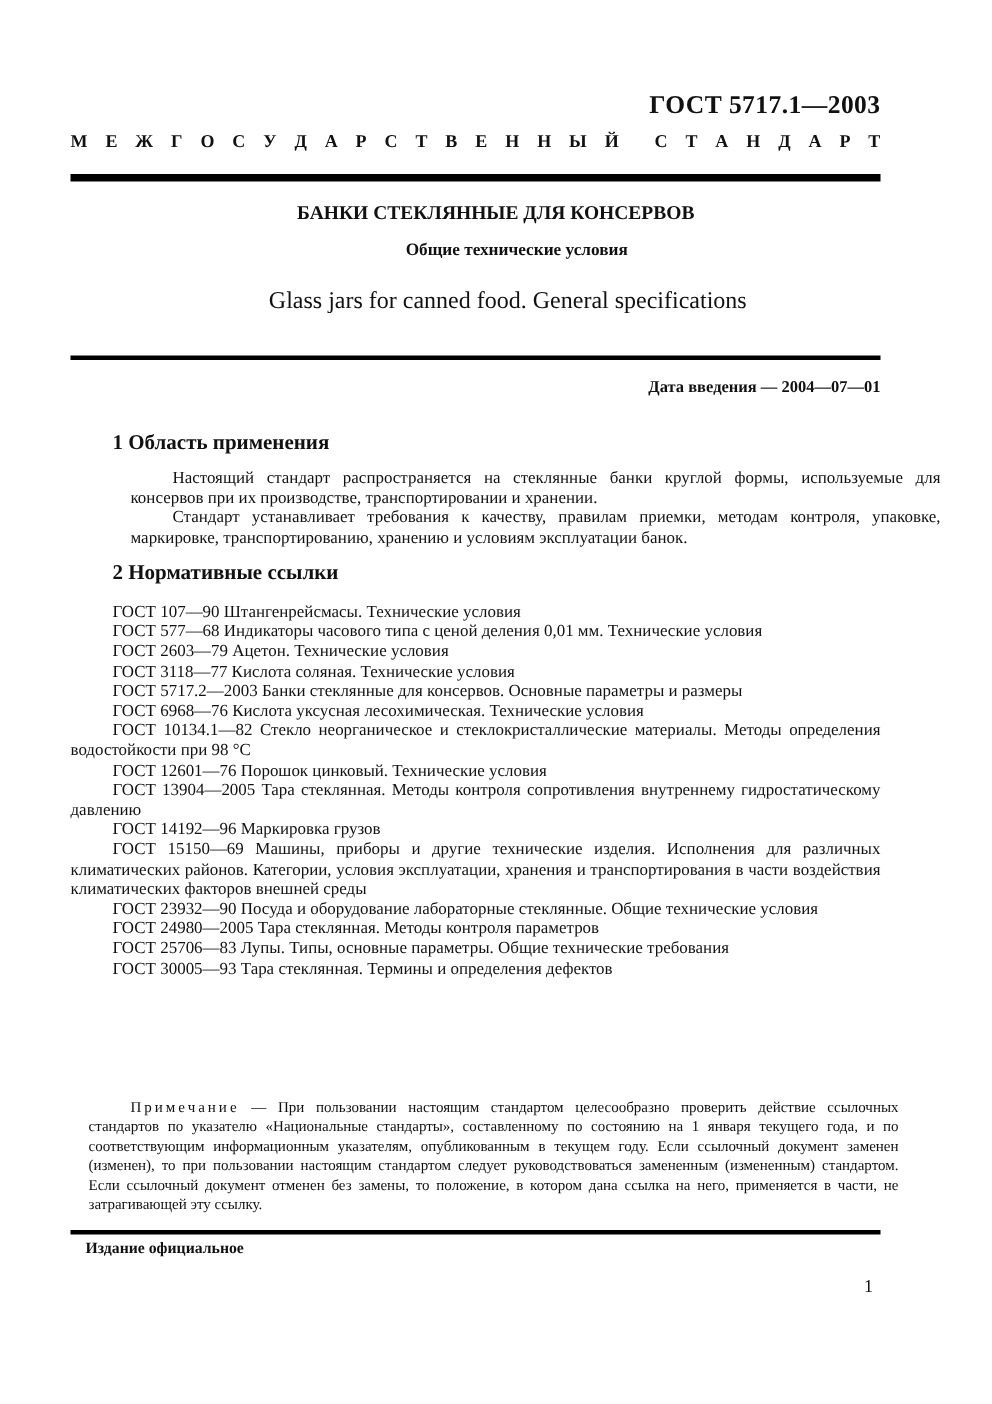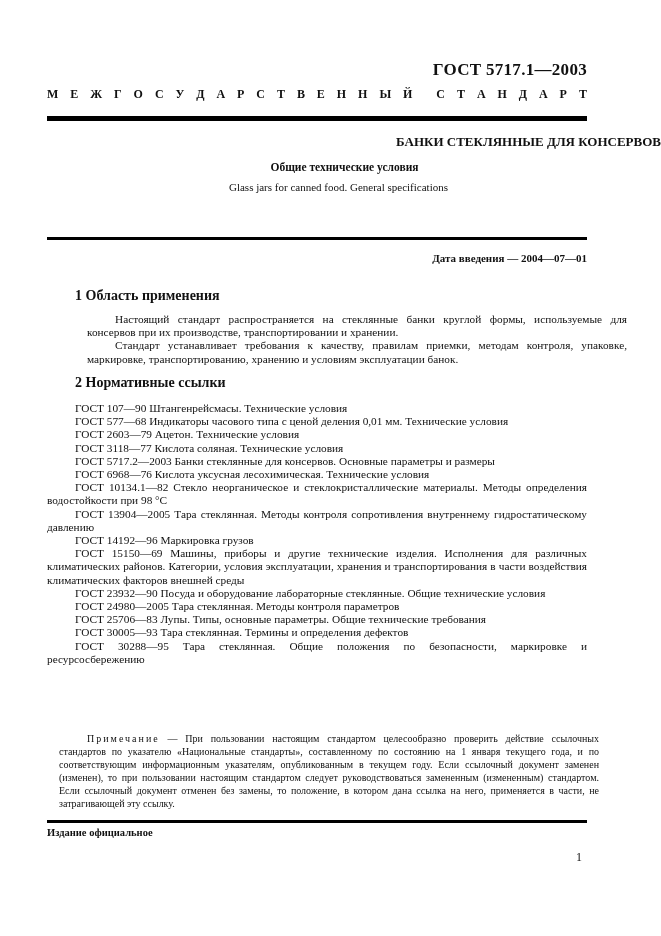--- a/index.html
+++ b/index.html
@@ -4,33 +4,33 @@
 <style>
   html, body { margin: 0; padding: 0; background: #ffffff; }
   body { width: 661px; height: 936px; position: relative; overflow: hidden;
          font-family: "Liberation Serif", "DejaVu Serif", serif; color: #111; }
   .abs { position: absolute; }
   .doc-code { right: 74px; top: 60px; font-size: 17px; font-weight: bold; letter-spacing: 0.3px; }
   .interstate { left: 47px; right: 74px; top: 87px; font-size: 12px; font-weight: bold;
                 display: flex; justify-content: space-between; }
   .interstate span { display: inline-block; }
   .rule-thick { left: 47px; width: 540px; top: 116px; height: 5px; background: #000; }
-  .title { left: 0; right: 0; top: 134px; text-align: right; font-size: 13px; font-weight: bold; }
+  .title { left: 0; right: 0; top: 134px; text-align: center; font-size: 13px; font-weight: bold; }
   .subtitle { left: 0; right: 0; top: 161px; text-align: center; font-size: 11.5px; font-weight: bold; margin-left: 28px; }
-  .entitle { left: 0; right: 0; top: 181px; text-align: center; font-size: 11px; padding-left: 16px; }
+  .entitle { left: 0; right: 0; top: 192px; text-align: center; font-size: 16px; padding-left: 16px; }
   .rule-mid { left: 47px; width: 540px; top: 237px; height: 3px; background: #000; }
   .date { right: 74px; top: 252px; font-size: 11px; font-weight: bold; }
   .body { left: 47px; width: 540px; font-size: 11.3px; line-height: 13.2px; text-align: justify; }
   .h { left: 75px; font-size: 14px; font-weight: bold; }
   .p { text-indent: 28px; margin: 0; }
   .ref { margin: 0; text-indent: 28px; }
   .note { left: 47px; width: 540px; top: 732px; font-size: 10px; line-height: 13px; text-align: justify; margin-left: 12px; }
   .note .lead { letter-spacing: 2px; }
   .rule-bottom { left: 47px; width: 540px; top: 820px; height: 3px; background: #000; }
-  .official { left: 47px; top: 827px; font-size: 10.5px; font-weight: bold; text-align: center; }
+  .official { left: 57px; top: 827px; font-size: 10.5px; font-weight: bold; text-align: center; }
   .pagenum { right: 79px; top: 850px; font-size: 12px; }
 </style>
 </head>
 <body>
 
 <div class="abs doc-code">ГОСТ 5717.1—2003</div>
 
 <div class="abs interstate" id="interstate">
     <span>М</span>
     <span>Е</span>
@@ -82,28 +82,28 @@
 
 <div class="abs body" style="top:402px;">
   <div id="refs">
       <p class="ref">ГОСТ  107—90  Штангенрейсмасы. Технические условия</p>
       <p class="ref">ГОСТ  577—68  Индикаторы часового типа с ценой деления 0,01 мм. Технические условия</p>
       <p class="ref">ГОСТ  2603—79  Ацетон. Технические условия</p>
       <p class="ref">ГОСТ  3118—77  Кислота соляная. Технические условия</p>
       <p class="ref">ГОСТ  5717.2—2003  Банки стеклянные для консервов. Основные параметры и размеры</p>
       <p class="ref">ГОСТ  6968—76  Кислота уксусная лесохимическая. Технические условия</p>
       <p class="ref">ГОСТ  10134.1—82  Стекло неорганическое и стеклокристаллические материалы. Методы определения водостойкости при 98 °С</p>
+      <p class="ref">ГОСТ  12601—76  Порошок цинковый. Технические условия</p>
       <p class="ref">ГОСТ  13904—2005  Тара стеклянная. Методы контроля сопротивления внутреннему гидростатическому давлению</p>
       <p class="ref">ГОСТ  14192—96  Маркировка грузов</p>
       <p class="ref">ГОСТ  15150—69  Машины, приборы и другие технические изделия. Исполнения для различных климатических районов. Категории, условия эксплуатации, хранения и транспортирования в части воздействия климатических факторов внешней среды</p>
       <p class="ref">ГОСТ  23932—90  Посуда и оборудование лабораторные стеклянные. Общие технические условия</p>
       <p class="ref">ГОСТ  24980—2005  Тара стеклянная. Методы контроля параметров</p>
       <p class="ref">ГОСТ  25706—83  Лупы. Типы, основные параметры. Общие технические требования</p>
       <p class="ref">ГОСТ  30005—93  Тара стеклянная. Термины и определения дефектов</p>
-      <p class="ref">ГОСТ  30288—95  Тара стеклянная. Общие положения по безопасности, маркировке и ресурсосбережению</p>
     </div>
 </div>
 
 <div class="abs note">
   <p class="p" style="margin:0;">
     <span class="lead">Примечание</span><span> — При пользовании настоящим стандартом целесообразно проверить действие ссылочных стандартов по указателю «Национальные стандарты», составленному по состоянию на 1 января текущего года, и по соответствующим информационным указателям, опубликованным в текущем году. Если ссылочный документ заменен (изменен), то при пользовании настоящим стандартом следует руководствоваться замененным (измененным) стандартом. Если ссылочный документ отменен без замены, то положение, в котором дана ссылка на него, применяется в части, не затрагивающей эту ссылку.</span>
   </p>
 </div>
 
 <div class="abs rule-bottom"></div>

